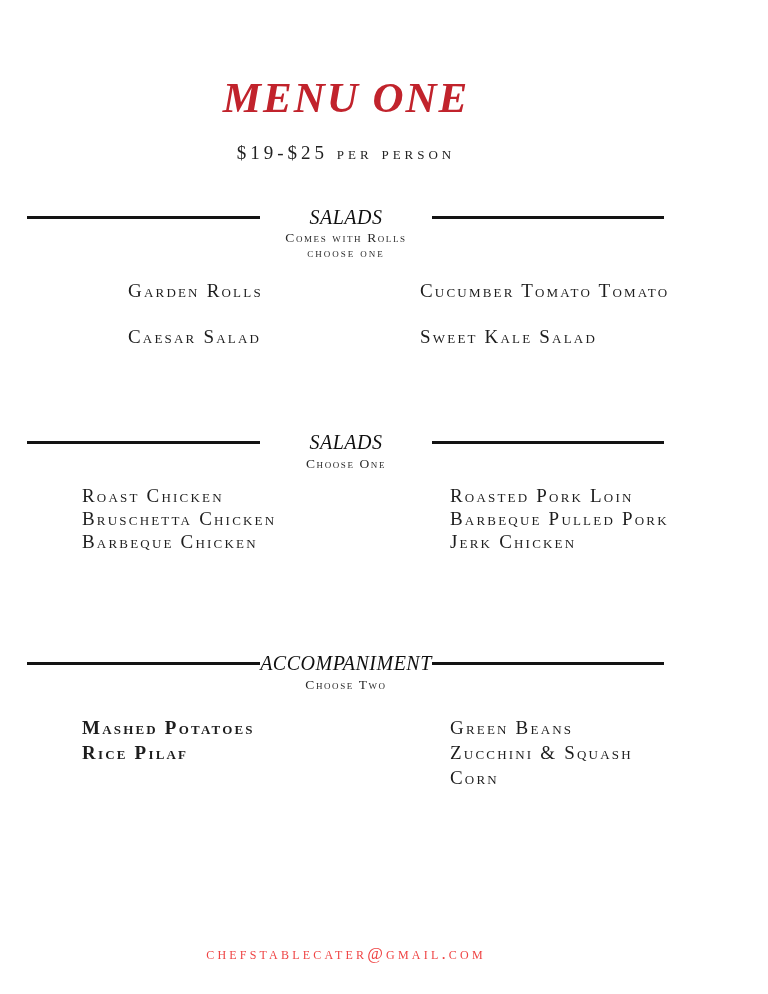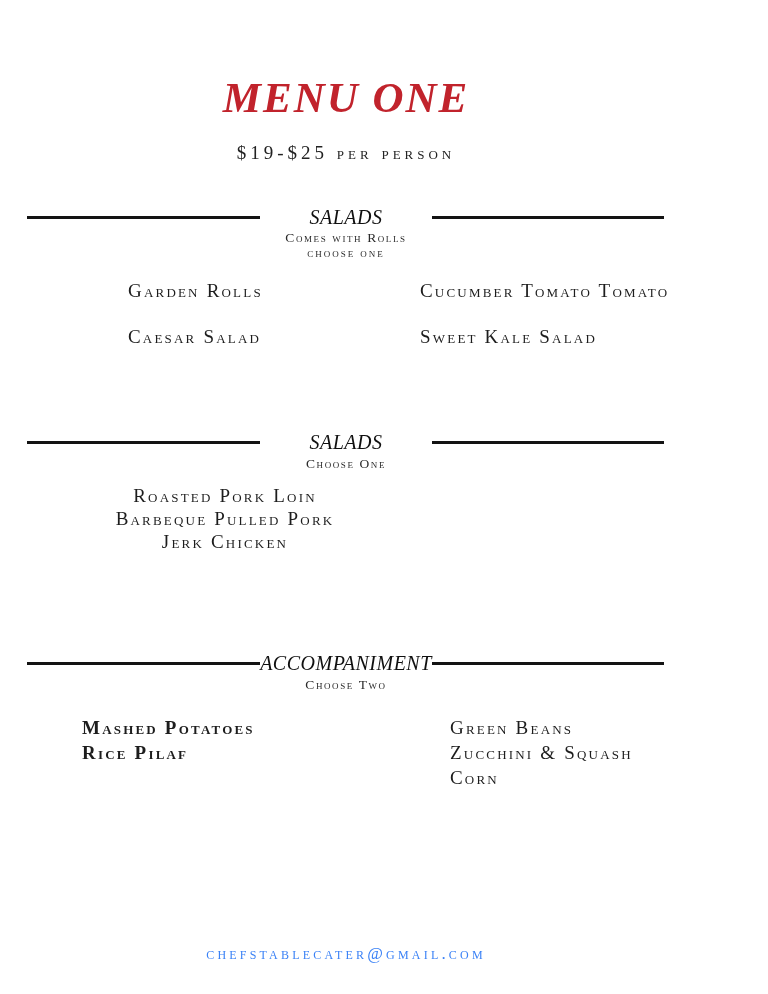--- a/index.html
+++ b/index.html
@@ -82,21 +82,21 @@
   .sec-salads .cols { margin-top: 21px; row-gap: 28px; }
   .sec-salads .menu-item { line-height: 18px; }
   .sec-salads .col-left  { padding-left: 128px; }
   .sec-salads .col-right { padding-left: 36px; }
 
   
   .stack-col { display: block; }
   .sec-entrees .cols { margin-top: 13px; }
   .sec-entrees .menu-item { line-height: 23px; }
   .sec-entrees .col-left  { padding-left: 82px; }
-  .sec-entrees .col-right { padding-left: 66px; text-align: center; }
+  .sec-entrees .col-right { padding-left: 66px; }
 
   .sec-accomp .cols { margin-top: 23px; }
   .sec-accomp .menu-item { line-height: 25px; }
   .sec-accomp .col-left  { padding-left: 82px; font-weight: bold; }
   .sec-accomp .col-right { padding-left: 66px; }
 
   
   .sec-salads  .section-header { margin-top: 44px; }
   .sec-entrees .section-header { margin-top: 85px; }
   .sec-accomp  .section-header { margin-top: 99px; }
@@ -106,21 +106,21 @@
   .footer-email {
     position: absolute;
     left: 0;
     right: 0;
     top: 945px;
     text-align: center;
     font-variant: small-caps;
     font-size: 17px;
     line-height: 1;
     letter-spacing: 3.2px;
-    color: #3b82f6;
+    color: #ef4444;
   }
 </style>
 </head>
 <body>
 
 <div class="page">
 
   <div class="menu-title">MENU ONE</div>
   <div class="price-line">$19-$25 per person</div>
 
@@ -141,20 +141,25 @@
   </div>
 
   <div class="section sec-entrees">
     <div class="section-header">
       <div class="rule rule-left"></div>
       <div class="section-title">SALADS</div>
       <div class="rule rule-right"></div>
     </div>
     <div class="subtitle subtitle-1">Choose One</div>
     <div class="cols">
+      <div class="stack-col col-left">
+        <div class="menu-item">Roast Chicken</div>
+        <div class="menu-item">Bruschetta Chicken</div>
+        <div class="menu-item">Barbeque Chicken</div>
+      </div>
       <div class="stack-col col-right">
         <div class="menu-item">Roasted Pork Loin</div>
         <div class="menu-item">Barbeque Pulled Pork</div>
         <div class="menu-item">Jerk Chicken</div>
       </div>
     </div>
   </div>
 
   <div class="section sec-accomp">
     <div class="section-header">

